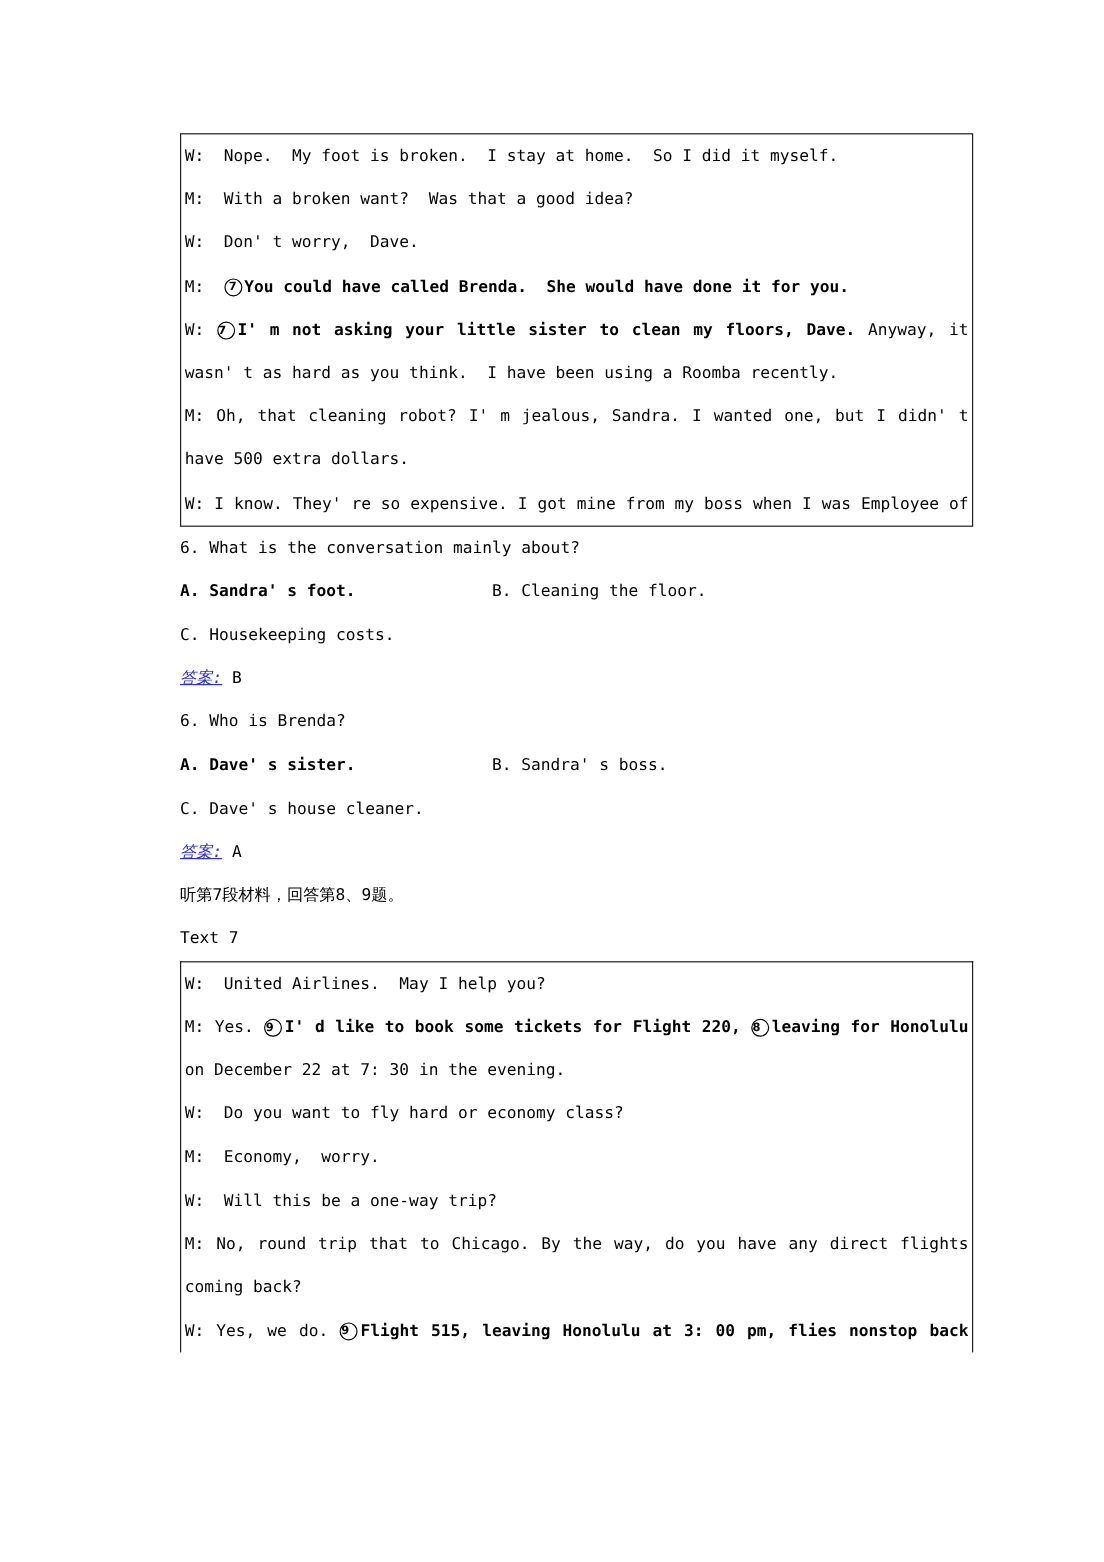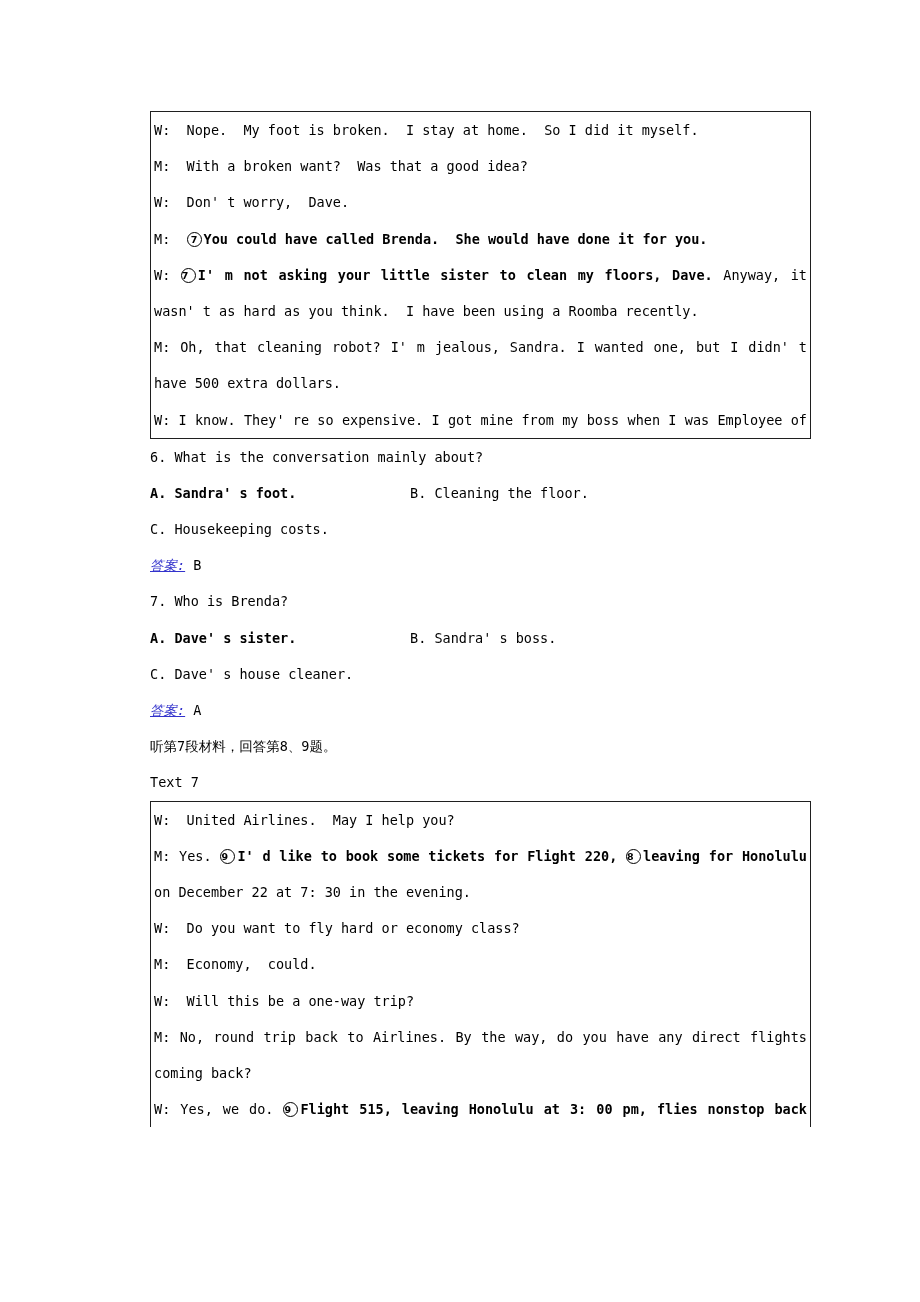--- a/index.html
+++ b/index.html
@@ -65,32 +65,32 @@
         <div class="line"><span class="">wasn' t as hard as you think.  I have been using a Roomba recently.</span></div>
         <div class="line j"><span class="">M: Oh, that cleaning robot? I' m jealous, Sandra. I wanted one, but I didn' t</span></div>
         <div class="line"><span class="">have 500 extra dollars.</span></div>
         <div class="line j"><span class="">W: I know. They' re so expensive. I got mine from my boss when I was Employee of</span></div>
       </div>
     <div class="qblock" id="questions">
         <div class="line">6. What is the conversation mainly about?</div>
         <div class="line opts"><span class="opt-a">A. Sandra' s foot.</span><span>B. Cleaning the floor.</span></div>
         <div class="line">C. Housekeeping costs.</div>
         <div class="line"><span class="answer-label">答案:</span><span> B</span></div>
-        <div class="line">7. Who is Brenda?</div>
+        <div class="line">6. Who is Brenda?</div>
         <div class="line opts"><span class="opt-a">A. Dave' s sister.</span><span>B. Sandra' s boss.</span></div>
         <div class="line">C. Dave' s house cleaner.</div>
         <div class="line"><span class="answer-label">答案:</span><span> A</span></div>
         <div class="line">听第7段材料，回答第8、9题。</div>
         <div class="line">Text 7</div>
       </div>
     <div class="dialog-box open-bottom" id="box2">
         <div class="line"><span class="">W:  United Airlines.  May I help you?</span></div>
         <div class="line j"><span class="">M: Yes. </span><span class="circ b">9</span><span class="b">I' d like to book some tickets for Flight 220, </span><span class="circ b">8</span><span class="b">leaving for Honolulu</span></div>
         <div class="line"><span class="">on December 22 at 7: 30 in the evening.</span></div>
         <div class="line"><span class="">W:  Do you want to fly hard or economy class?</span></div>
-        <div class="line"><span class="">M:  Economy,  could.</span></div>
+        <div class="line"><span class="">M:  Economy,  worry.</span></div>
         <div class="line"><span class="">W:  Will this be a one-way trip?</span></div>
-        <div class="line j"><span class="">M: No, round trip back to Airlines. By the way, do you have any direct flights</span></div>
+        <div class="line j"><span class="">M: No, round trip that to Chicago. By the way, do you have any direct flights</span></div>
         <div class="line"><span class="">coming back?</span></div>
         <div class="line j"><span class="">W: Yes, we do. </span><span class="circ b">9</span><span class="b">Flight 515, leaving Honolulu at 3: 00 pm, flies nonstop back</span></div>
       </div>
   </div>
 </div>
 
 </body></html>

